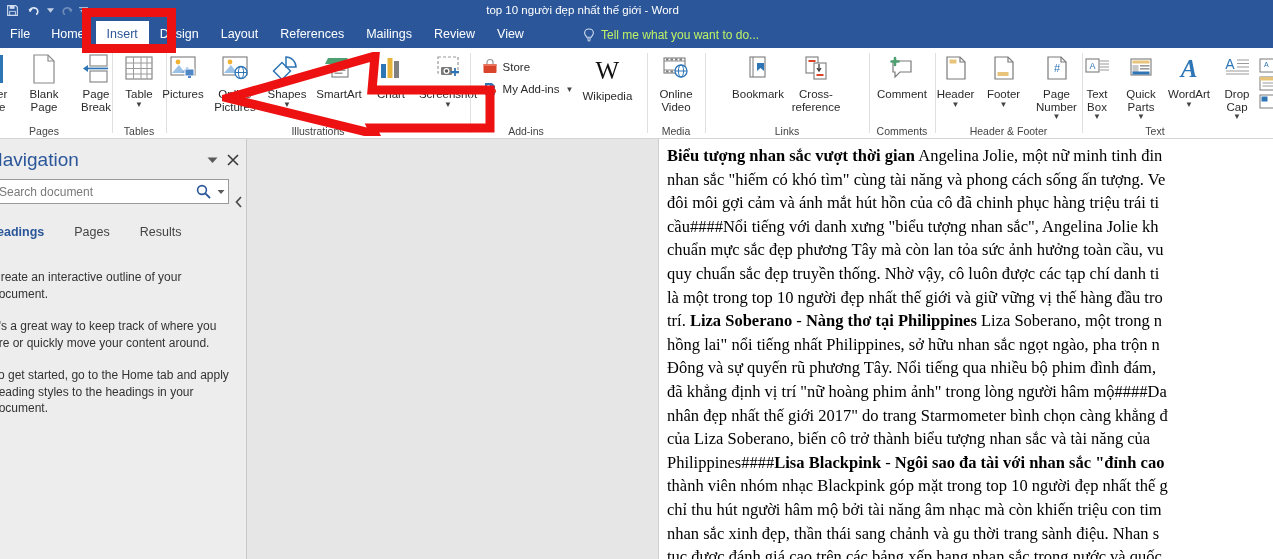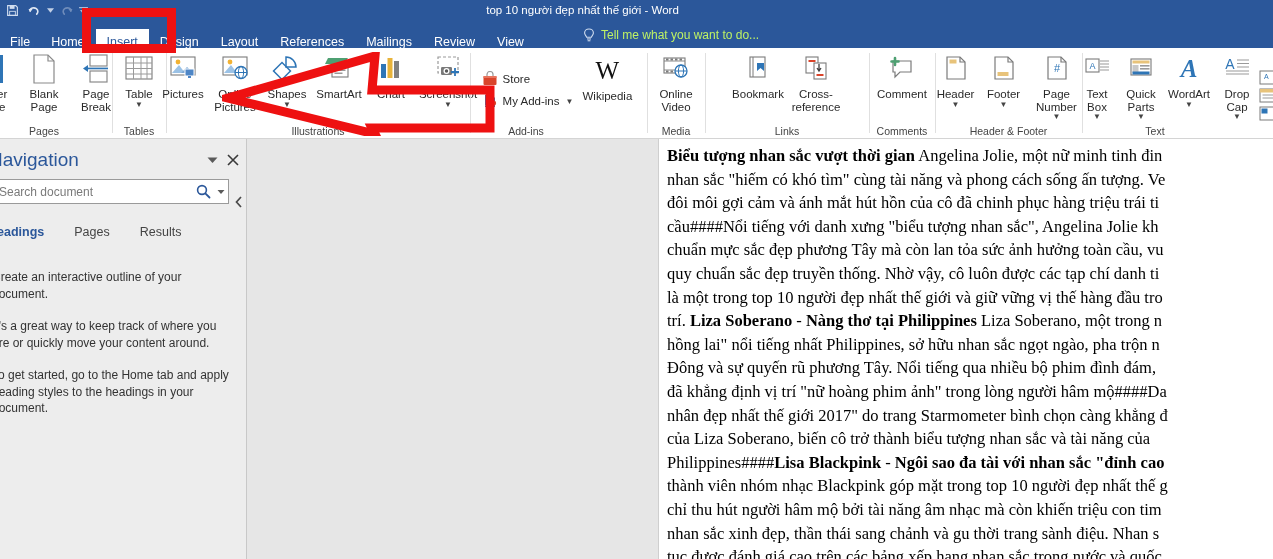--- a/index.html
+++ b/index.html
@@ -28,21 +28,21 @@
     position: absolute; left: 0; top: 0; width: 1165px; height: 21px;
     line-height: 21px; text-align: center;
     color: #ffffff; font-size: 11.5px; white-space: nowrap;
   }
 
   
   .tabstrip {
     position: absolute; left: 0; top: 21px; width: 1273px; height: 27px;
     background: #2B579A;
   }
-  .tabs { position: absolute; left: 0; top: 8px; height: 27px; display: flex; align-items: flex-end; }
+  .tabs { position: absolute; left: 0; top: 0; height: 27px; display: flex; align-items: flex-end; }
   .tab {
     height: 27px; line-height: 27px; padding: 0 11px;
     color: #ffffff; font-size: 12.5px; white-space: nowrap;
   }
   .tab.active {
     background: #ffffff; color: #2B579A;
   }
   .tellme {
     position: absolute; left: 583px; top: 0; height: 27px;
     display: flex; align-items: center; gap: 6px;
@@ -73,21 +73,21 @@
   .bigbtn .lb {
     font-size: 11.5px; color: #2a2a2a; text-align: center; line-height: 12.5px;
     margin-top: 2px; white-space: pre-line;
   }
   .bigbtn .dn { font-size: 8px; color: #444; line-height: 8px; }
   .smallbtn {
     display: flex; align-items: center; gap: 4px; height: 22px;
     font-size: 11.5px; color: #2a2a2a; padding: 0 3px; white-space: nowrap;
   }
   .smallbtn .ic { width: 17px; height: 17px; display: flex; align-items: center; justify-content: center; }
-  .stack { display: flex; flex-direction: column; justify-content: flex-start; padding-top: 20px; }
+  .stack { display: flex; flex-direction: column; justify-content: flex-start; padding-top: 8px; }
   .inline-caret { font-size: 8px; color: #444; margin-left: 2px; }
 
   
   .workarea {
     position: absolute; left: 0; top: 139px; width: 1273px; height: 420px;
     background: #e6e6e6;
   }
   .navpane {
     position: absolute; left: 0; top: 0; width: 247px; height: 420px;
     background: #ededed; border-right: 1px solid #c8c8c8;

